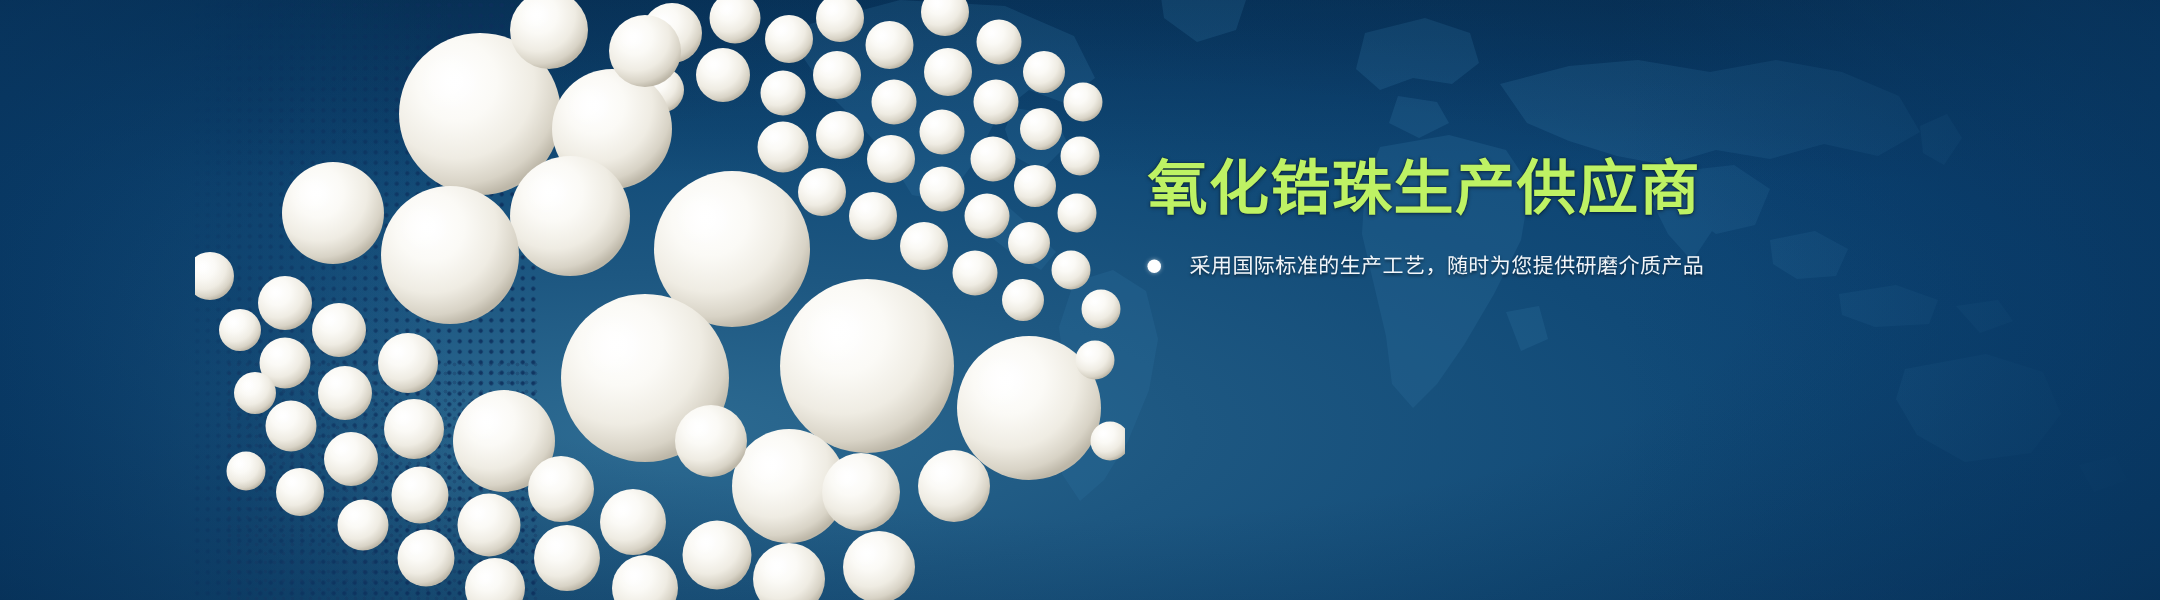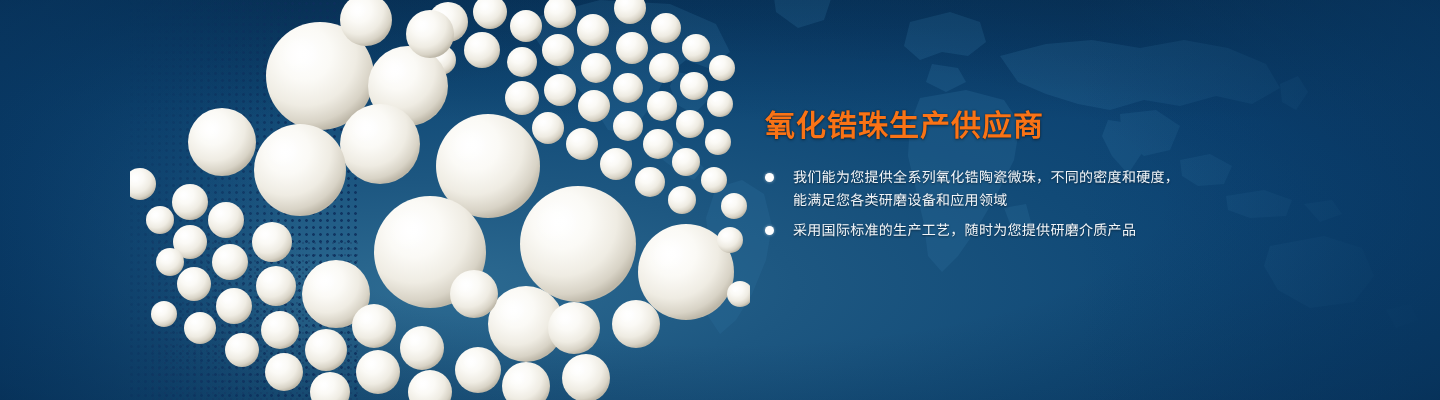--- a/index.html
+++ b/index.html
@@ -75,25 +75,25 @@
   }
 
   
   .content{
     position:absolute;
     left:765px;top:108px;
     width:600px;
   }
   .headline{
     margin:0 0 22px 0;
-    font-size:30px;
+    font-size:40px;
     line-height:36px;
     font-weight:700;
     letter-spacing:1px;
-    color:#f97316;
+    color:#bef264;
     text-shadow:0 1px 3px rgba(0,0,0,.45), 0 0 1px rgba(0,0,0,.6);
     white-space:nowrap;
   }
   .bullets{
     list-style:none;
     margin:0;padding:0;
   }
   .bullet{
     position:relative;
     padding-left:28px;
@@ -371,25 +371,20 @@
       </g>
     </svg>
   </div>
 
   <div class="content">
 
     <h1 class="headline">氧化锆珠生产供应商</h1>
 
     <ul class="bullets">
 
-      <li class="bullet">
-        <span class="dot"></span>
-        <span>我们能为您提供全系列氧化锆陶瓷微珠，不同的密度和硬度，</span>
-        <span class="line2">能满足您各类研磨设备和应用领域</span>
-      </li>
 
 
       <li class="bullet">
         <span class="dot"></span>
         <span>采用国际标准的生产工艺，随时为您提供研磨介质产品</span>
       </li>
 
     </ul>
   </div>
 

